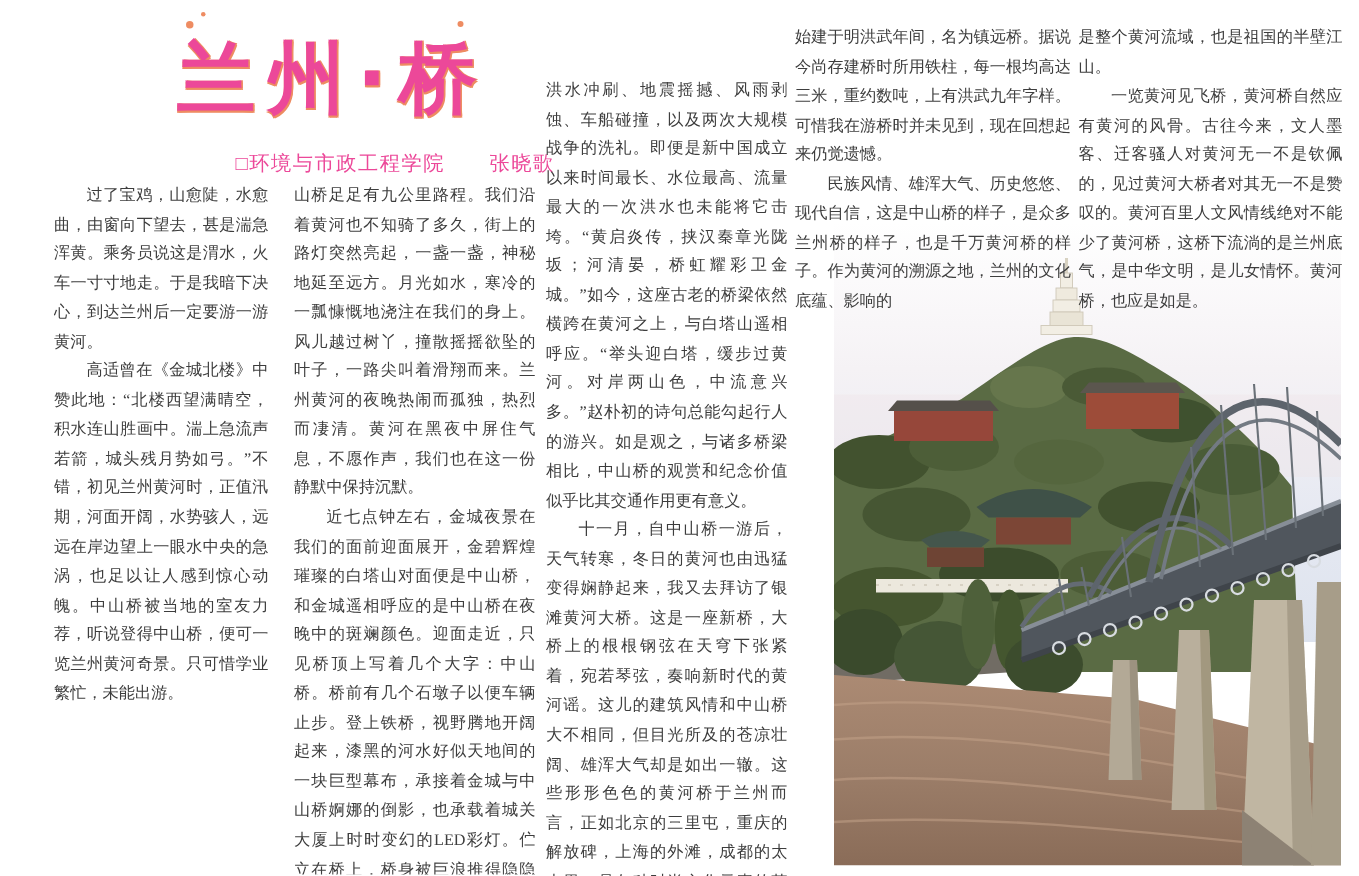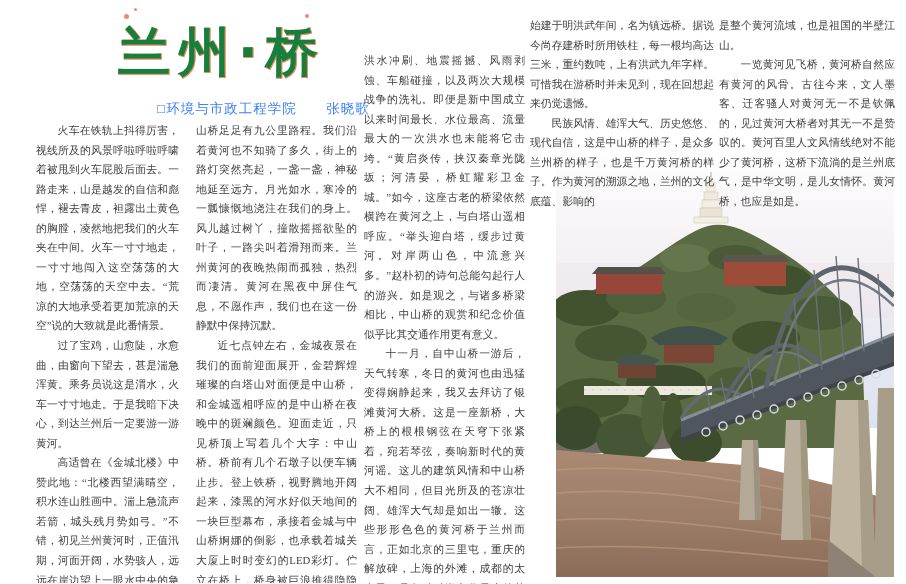--- a/index.html
+++ b/index.html
@@ -1,23 +1,23 @@
 <!DOCTYPE html>
 <html><head>
 <meta charset="utf-8">
 <style>
   html,body{margin:0;padding:0;background:#e8e8e8;}
   .page{position:relative;width:906px;height:584px;background:#ffffff;overflow:hidden;
         font-family:"Liberation Serif","DejaVu Serif",serif;}
   
   .title{position:absolute;left:118px;top:18px;font-family:"DejaVu Sans","Liberation Sans",sans-serif;
-         font-weight:900;font-size:52px;letter-spacing:8px;color:#15803d;
+         font-weight:900;font-size:52px;letter-spacing:8px;color:#ec4899;
          text-shadow:1px 0 0 #ee8c62,0 1px 0 #ee8c62,1px 1px 0 #ee8c62;text-align:right;}
   .title-dot{position:absolute;border-radius:50%;background:#ee8c62;}
-  .byline{position:absolute;left:112px;top:100px;font-size:13.5px;color:#3b82f6;letter-spacing:1px;padding-left:45px;}
+  .byline{position:absolute;left:112px;top:100px;font-size:13.5px;color:#ec4899;letter-spacing:1px;padding-left:45px;}
   .byline .gap{display:inline-block;width:2.2em;}
   
   .col{position:absolute;font-size:10.8px;line-height:19.55px;color:#3d3d3d;
        text-align:justify;text-justify:inter-ideograph;overflow:hidden;}
   .col p{margin:0;text-indent:2em;}
   .col p.cont{text-indent:0;}
   #col1{left:36px;top:121px;width:143px;height:462px;}
   #col2{left:196px;top:121px;width:161px;height:462px;}
   #col3{left:364px;top:22px;width:161px;height:561px;margin-top:29px;}
   #col4{left:530px;top:16px;width:184px;height:220px;z-index:3;}
@@ -34,21 +34,20 @@
   <div class="title">兰州·桥</div>
   <span class="title-dot" style="left:124px;top:14px;width:5px;height:5px;"></span>
   <span class="title-dot" style="left:134px;top:8px;width:3px;height:3px;"></span>
   <span class="title-dot" style="left:305px;top:14px;width:4px;height:4px;"></span>
 
   <div class="byline">
     <span>□</span><span>环境与市政工程学院</span><span class="gap"></span><span>张晓歌</span>
   </div>
 
   <div class="col" id="col1">
-    <p>火车在铁轨上抖得厉害，视线所及的风景呼啦呼啦呼啸着被甩到火车屁股后面去。一路走来，山是越发的自信和彪悍，褪去青皮，袒露出土黄色的胸膛，凌然地把我们的火车夹在中间。火车一寸寸地走，一寸寸地闯入这空荡荡的大地，空荡荡的天空中去。“荒凉的大地承受着更加荒凉的天空”说的大致就是此番情景。</p>
     <p>过了宝鸡，山愈陡，水愈曲，由窗向下望去，甚是湍急浑黄。乘务员说这是渭水，火车一寸寸地走。于是我暗下决心，到达兰州后一定要游一游黄河。</p>
     <p>高适曾在《金城北楼》中赞此地：“北楼西望满晴空，积水连山胜画中。湍上急流声若箭，城头残月势如弓。”不错，初见兰州黄河时，正值汛期，河面开阔，水势骇人，远远在岸边望上一眼水中央的急涡，也足以让人感到惊心动魄。中山桥被当地的室友力荐，听说登得中山桥，便可一览兰州黄河奇景。只可惜学业繁忙，未能出游。</p>
 
   </div>
 
   <div class="col" id="col2">
     <p class="cont">山桥足足有九公里路程。我们沿着黄河也不知骑了多久，街上的路灯突然亮起，一盏一盏，神秘地延至远方。月光如水，寒冷的一瓢慷慨地浇注在我们的身上。风儿越过树丫，撞散摇摇欲坠的叶子，一路尖叫着滑翔而来。兰州黄河的夜晚热闹而孤独，热烈而凄清。黄河在黑夜中屏住气息，不愿作声，我们也在这一份静默中保持沉默。</p>
     <p>近七点钟左右，金城夜景在我们的面前迎面展开，金碧辉煌璀璨的白塔山对面便是中山桥，和金城遥相呼应的是中山桥在夜晚中的斑斓颜色。迎面走近，只见桥顶上写着几个大字：中山桥。桥前有几个石墩子以便车辆止步。登上铁桥，视野腾地开阔起来，漆黑的河水好似天地间的一块巨型幕布，承接着金城与中山桥婀娜的倒影，也承载着城关大厦上时时变幻的LED彩灯。伫立在桥上，桥身被巨浪推得隐隐倾斜，可以清晰地感受到中山桥的脉动。此刻，河与桥与人已融为一体。</p>
 
   </div>

